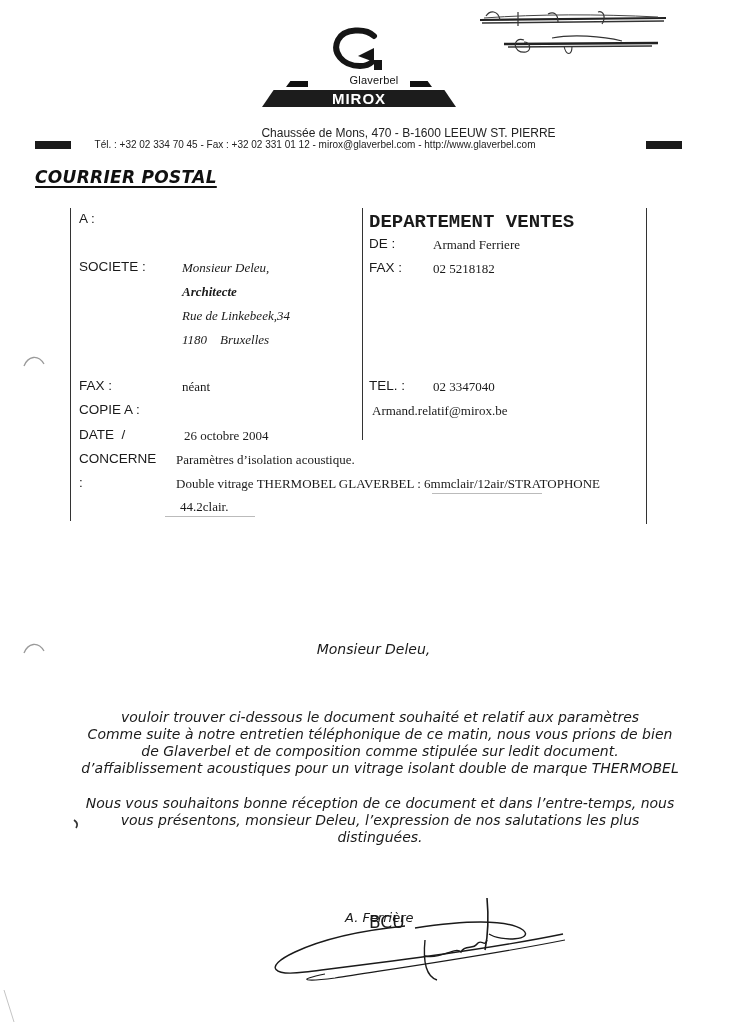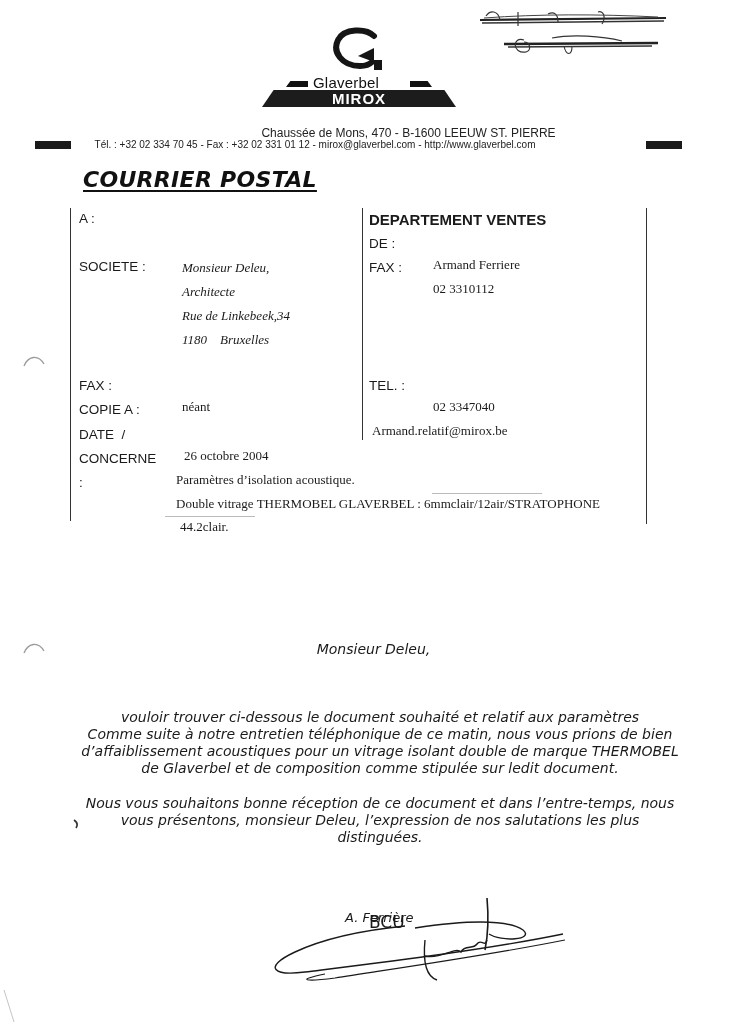--- a/index.html
+++ b/index.html
@@ -4,55 +4,55 @@
 <style>
   html, body { margin: 0; padding: 0; background: #ffffff; }
   body { width: 747px; height: 1024px; position: relative; overflow: hidden; color: #1a1a1a; }
   .abs { position: absolute; }
   .sans { font-family: "Liberation Sans", "DejaVu Sans", sans-serif; }
   .serif { font-family: "Liberation Serif", "DejaVu Serif", serif; }
   .dejavu { font-family: "DejaVu Sans", sans-serif; }
 
   
   #logo-mark { left: 330px; top: 26px; width: 60px; height: 48px; }
-  #brand-name { left: 271px; top: 74px; width: 150px; text-align: center; font-size: 15px; letter-spacing: 0.2px; color: #111; }
+  #brand-name { left: 299px; top: 74px; width: 150px; text-align: center; font-size: 11px; letter-spacing: 0.2px; color: #111; }
   .brand-bar { top: 81px; height: 6px; background: #111; }
   #brand-bar-left { left: 286px; width: 22px; clip-path: polygon(20% 0, 100% 0, 100% 100%, 0 100%); }
   #brand-bar-right { left: 410px; width: 22px; clip-path: polygon(0 0, 80% 0, 100% 100%, 0 100%); }
   #brand-sub-band { left: 262px; top: 90px; width: 194px; height: 17px; background: #1c1c1c;
     clip-path: polygon(6% 0, 94% 0, 100% 100%, 0 100%); }
   #brand-sub { left: 262px; top: 90px; width: 194px; height: 17px; line-height: 17px; text-align: center;
     color: #ffffff; font-size: 15px; font-weight: bold; letter-spacing: 1px; }
 
   
   #strike-1 { left: 478px; top: 8px; width: 190px; height: 20px; }
   #strike-2 { left: 502px; top: 32px; width: 160px; height: 26px; }
 
   
   #addr-line1 { left: 0; width: 747px; top: 126px; text-align: center; font-size: 12px; color: #222; padding-left: 70px; box-sizing: border-box; }
   #addr-line2 { left: 0; width: 630px; top: 139px; text-align: center; font-size: 10px; color: #222; padding-left: 0px; box-sizing: border-box; }
   .redact { top: 141px; height: 8px; background: #1a1a1a; }
   #redact-left { left: 35px; width: 36px; }
   #redact-right { left: 646px; width: 36px; }
 
   
-  #doc-title { left: 35px; top: 167px; font-size: 22px; font-weight: bold; font-style: italic;
-    text-decoration: underline; text-decoration-thickness: 2px; text-underline-offset: 3px; letter-spacing: 0.3px; color: #111; margin-left: 48px; }
+  #doc-title { left: 35px; top: 167px; font-size: 17px; font-weight: bold; font-style: italic;
+    text-decoration: underline; text-decoration-thickness: 2px; text-underline-offset: 3px; letter-spacing: 0.3px; color: #111; }
 
   
   .vline { width: 1px; background: #333; }
   #frame-left { left: 70px; top: 208px; height: 313px; }
   #frame-mid { left: 362px; top: 208px; height: 232px; }
   #frame-right { left: 646px; top: 208px; height: 316px; }
 
   .lbl { font-size: 13.5px; color: #1a1a1a; }
   .val-i { font-size: 13px; font-style: italic; color: #1a1a1a; }
-  .val { font-size: 13px; color: #1a1a1a; margin-top: 20px; }
+  .val { font-size: 13px; color: #1a1a1a; }
 
-  #dept-title { left: 369px; top: 211px; font-size: 15px; font-weight: bold; }
+  #dept-title { left: 369px; top: 211px; font-size: 19px; font-weight: bold; font-family: Liberation Mono, monospace; }
 
   .faint-underline { height: 1px; background: #bbb; }
 
   
   .letter { font-style: italic; font-size: 14px; color: #1a1a1a; line-height: 17px; text-align: center; }
   #salutation { left: 0; width: 747px; top: 641px; }
   #para1 { left: 60px; width: 640px; top: 709px; }
   #para2 { left: 60px; width: 640px; top: 795px; }
 
   #sig-title { left: 369px; top: 893px; font-size: 17px; margin-top: 19px; }
@@ -94,53 +94,53 @@
 
 <div class="abs dejavu" id="doc-title">COURRIER POSTAL</div>
 
 <div class="abs vline" id="frame-left"></div>
 <div class="abs vline" id="frame-mid"></div>
 <div class="abs vline" id="frame-right"></div>
 
 <div class="abs sans lbl" style="left:79px; top:211px;">A :</div>
 <div class="abs sans lbl" style="left:79px; top:259px;">SOCIETE :</div>
 <div class="abs serif val-i" style="left:182px; top:260px;">Monsieur Deleu,</div>
-<div class="abs serif val-i" style="left:182px; top:284px;">Architecte</div>
+<div class="abs serif val-i" style="left:182px; top:284px;font-weight:bold;">Architecte</div>
 <div class="abs serif val-i" style="left:182px; top:308px;">Rue de Linkebeek,34</div>
 <div class="abs serif val-i" style="left:182px; top:332px; white-space:pre;">1180    Bruxelles</div>
 
 <div class="abs sans lbl" style="left:79px; top:378px;">FAX :</div>
 <div class="abs serif val" style="left:182px; top:379px;">néant</div>
 <div class="abs sans lbl" style="left:79px; top:402px;">COPIE A :</div>
 <div class="abs sans lbl" style="left:79px; top:427px; white-space:pre;text-align:right;">DATE  /</div>
 <div class="abs serif val" style="left:184px; top:428px;">26 octobre 2004</div>
 <div class="abs sans lbl" style="left:79px; top:451px;">CONCERNE</div>
 <div class="abs sans lbl" style="left:79px; top:475px;">:</div>
 <div class="abs serif val" style="left:176px; top:452px;">Paramètres d’isolation acoustique.</div>
 <div class="abs serif val" style="left:176px; top:476px;">Double vitrage THERMOBEL GLAVERBEL : 6mmclair/12air/STRATOPHONE</div>
 <div class="abs serif val" style="left:180px; top:499px;">44.2clair.</div>
 <div class="abs faint-underline" style="left:165px; top:516px; width:90px;"></div>
 <div class="abs faint-underline" style="left:432px; top:493px; width:110px;"></div>
 
 <div class="abs sans" id="dept-title">DEPARTEMENT VENTES</div>
 <div class="abs sans lbl" style="left:369px; top:236px;">DE :</div>
 <div class="abs serif val" style="left:433px; top:237px;">Armand Ferriere</div>
 <div class="abs sans lbl" style="left:369px; top:260px;">FAX :</div>
-<div class="abs serif val" style="left:433px; top:261px;">02 3310112</div>
+<div class="abs serif val" style="left:433px; top:261px;">02 5218182</div>
 <div class="abs sans lbl" style="left:369px; top:378px;">TEL. :</div>
 <div class="abs serif val" style="left:433px; top:379px;">02 3347040</div>
 <div class="abs serif val" style="left:372px; top:403px;">Armand.relatif@mirox.be</div>
 
 <div class="abs dejavu letter" id="salutation">Monsieur Deleu,</div>
 
 <div class="abs dejavu letter" id="para1">
   <div>vouloir trouver ci-dessous le document souhaité et relatif aux paramètres</div>
   <div>Comme suite à notre entretien téléphonique de ce matin, nous vous prions de bien</div>
+  <div>de Glaverbel et de composition comme stipulée sur ledit document.</div>
   <div>d’affaiblissement acoustiques pour un vitrage isolant double de marque THERMOBEL</div>
-  <div>de Glaverbel et de composition comme stipulée sur ledit document.</div>
 </div>
 
 <div class="abs dejavu letter" id="para2">
   <div>Nous vous souhaitons bonne réception de ce document et dans l’entre-temps, nous</div>
   <div>vous présentons, monsieur Deleu, l’expression de nos salutations les plus</div>
   <div>distinguées.</div>
 </div>
 
 <div class="abs dejavu" id="sig-title">BCU</div>
 <div class="abs dejavu" id="sig-name">A. Ferrière</div>

